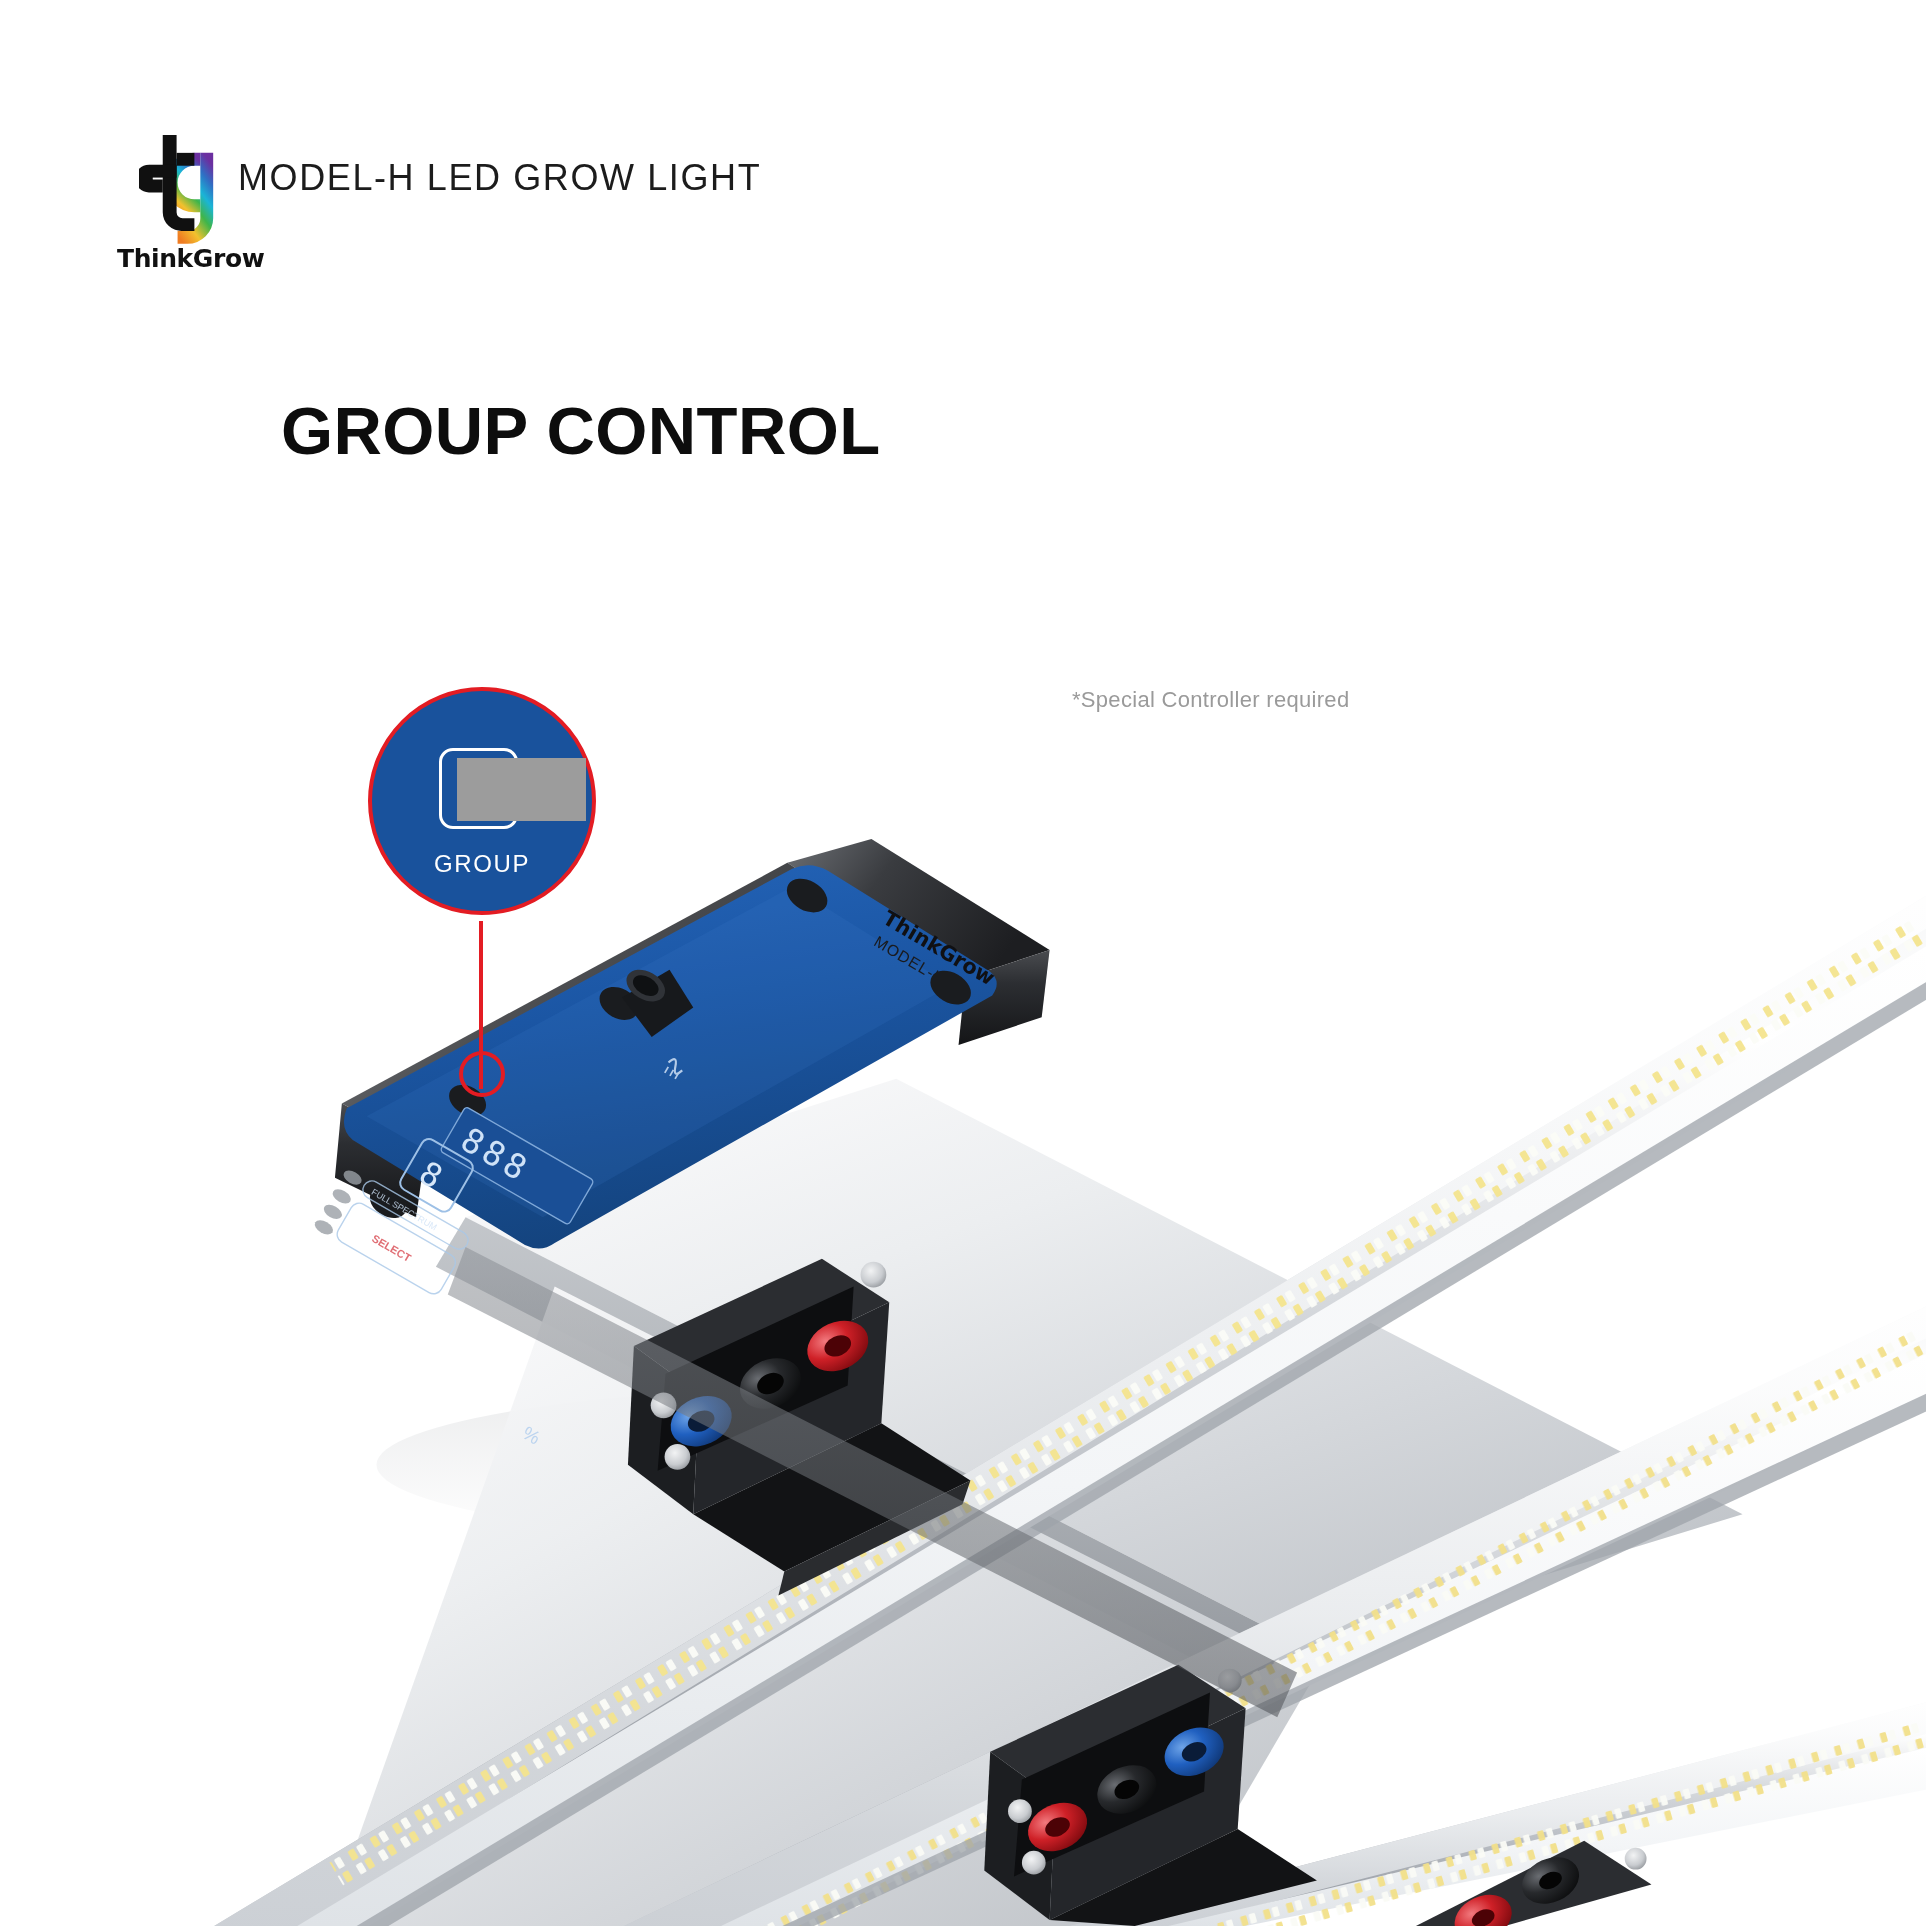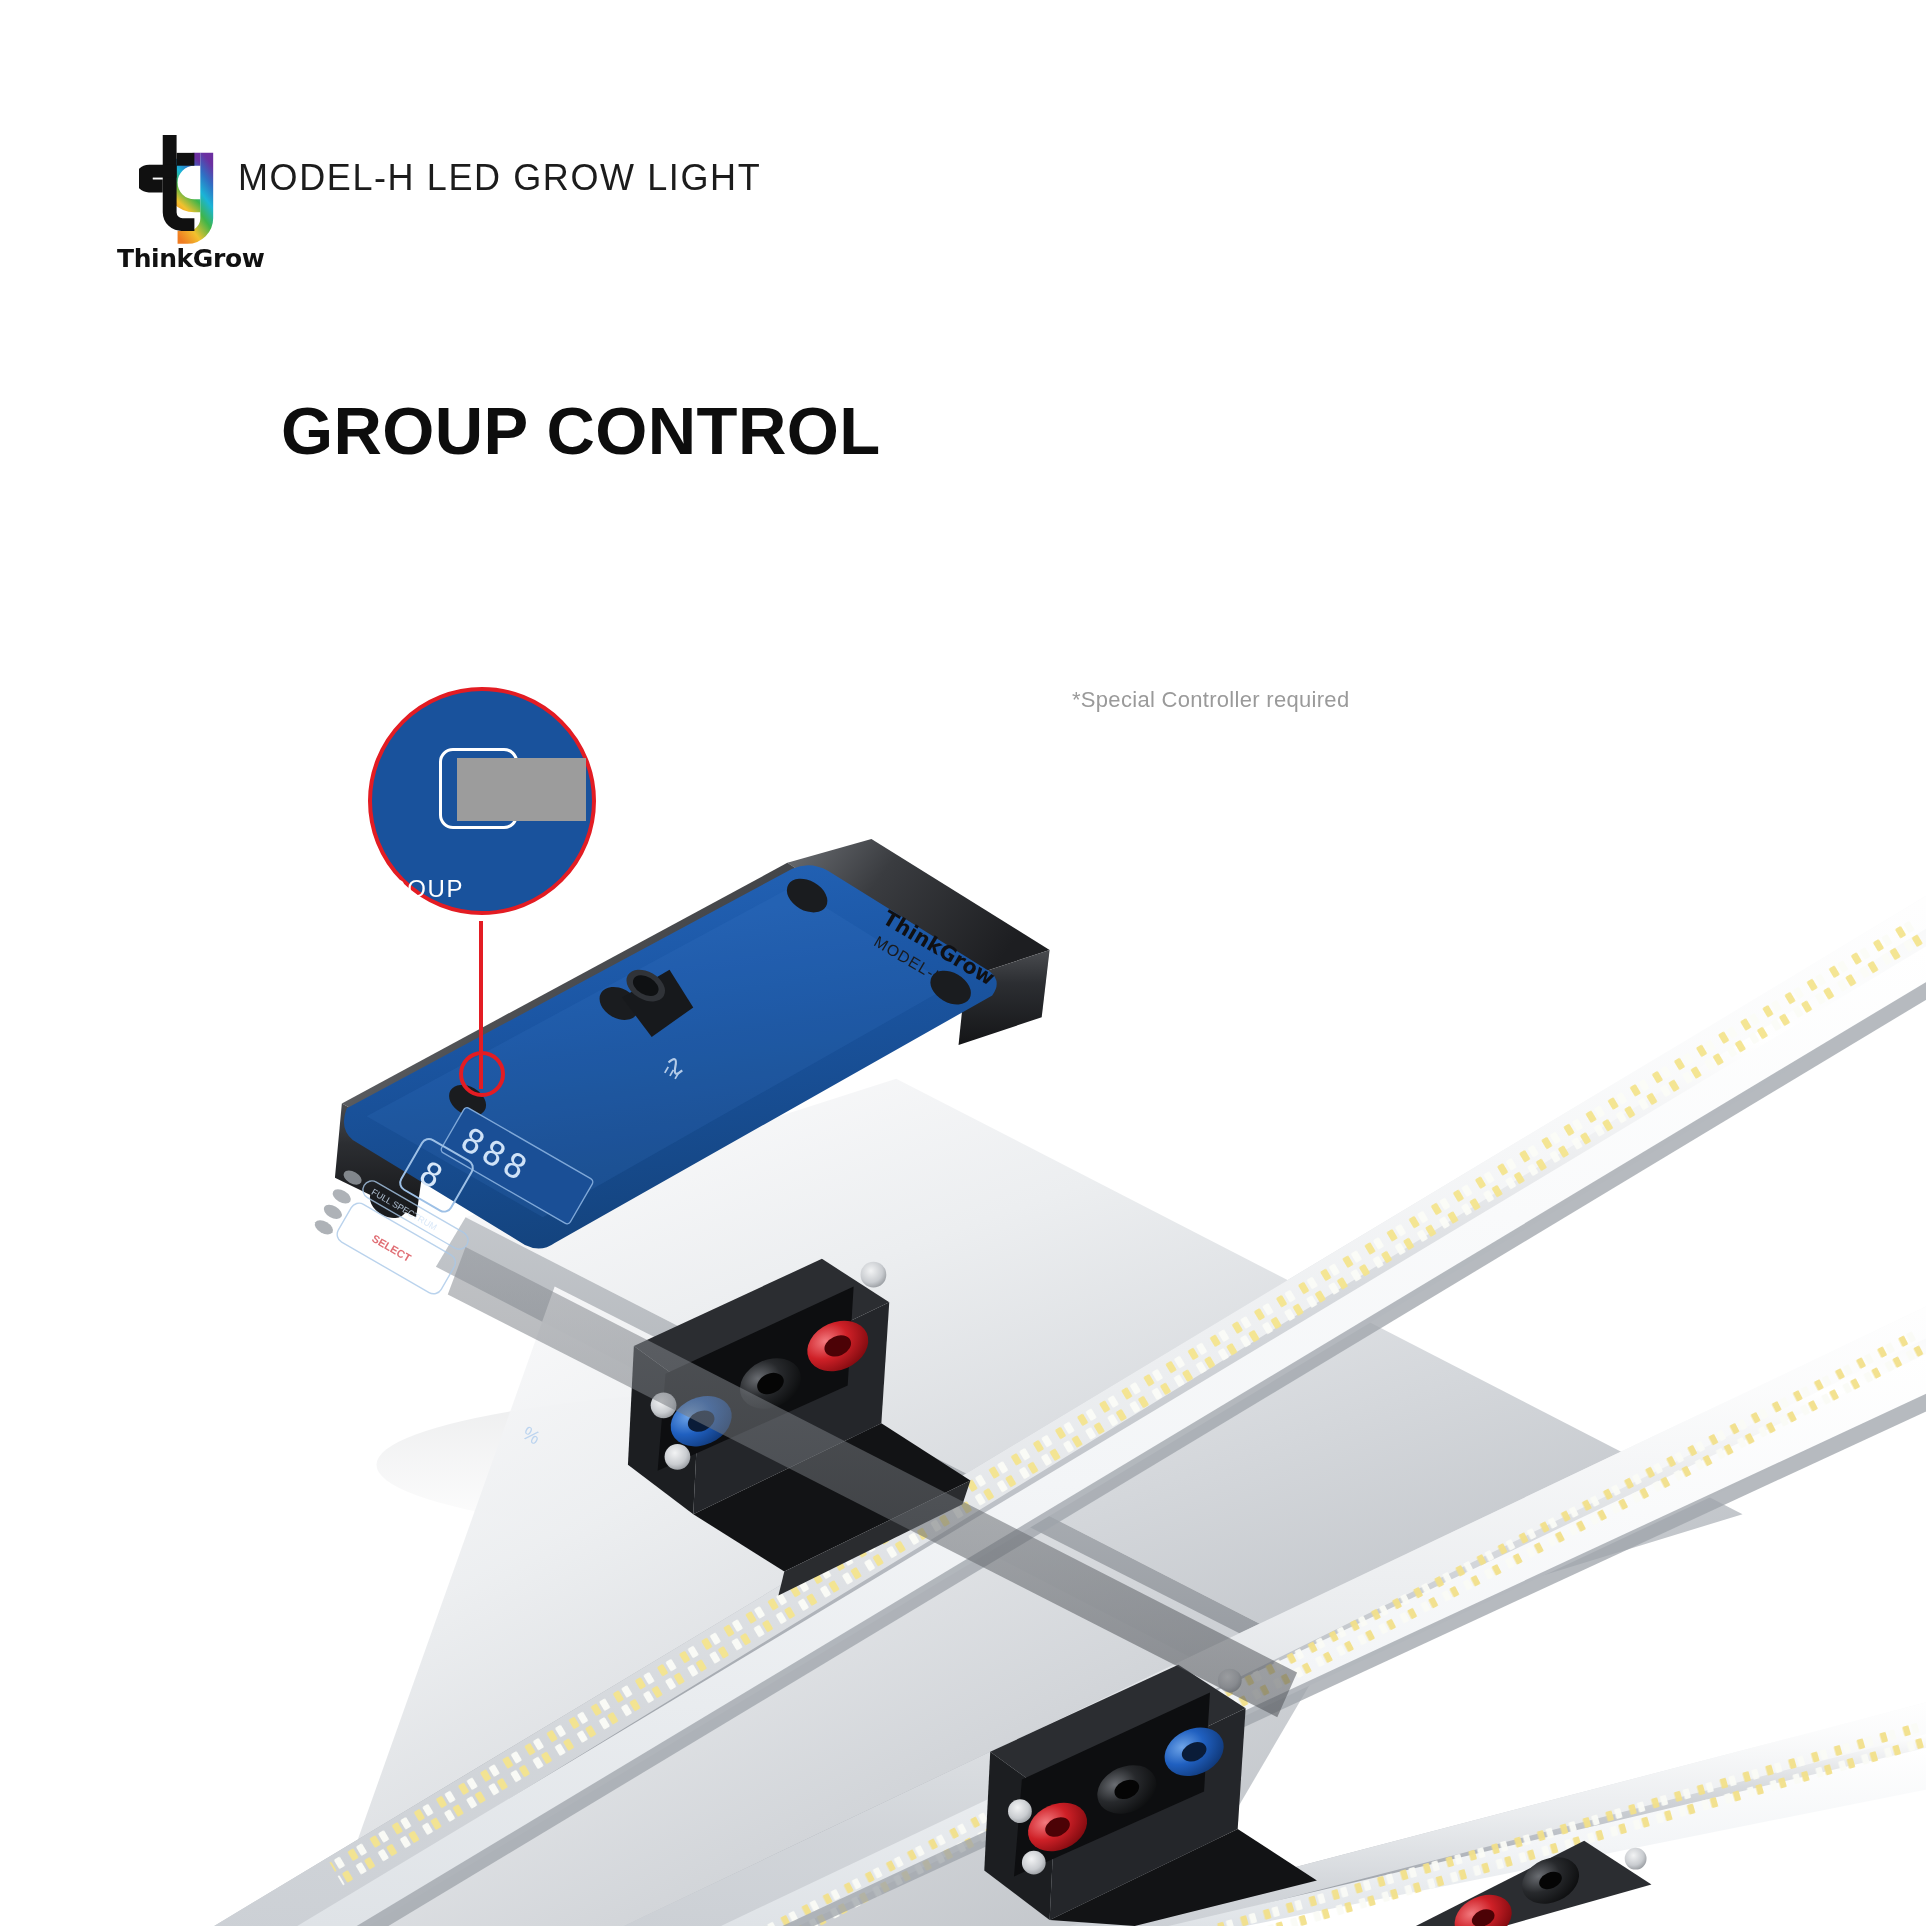--- a/index.html
+++ b/index.html
@@ -34,22 +34,22 @@
     letter-spacing:0.3px;white-space:nowrap;}
 
   
   .callout{position:absolute;left:368px;top:687px;width:236px;height:236px;}
   .callout-circle{position:absolute;left:0;top:0;width:228px;height:228px;
     border-radius:50%;background:#19529c;border:4px solid #e31c23;box-sizing:border-box;}
   .callout-screen{position:absolute;left:71px;top:61px;width:79px;height:81px;
     border:3px solid #ffffff;border-radius:14px;box-sizing:border-box;}
   .callout-lcd{position:absolute;left:89px;top:71px;width:129px;height:63px;
     background:#9c9c9c;}
-  .callout-label{position:absolute;left:0;top:163px;width:228px;text-align:left;
-    font-size:24px;color:#ffffff;letter-spacing:1.6px;margin-top:25px;}
+  .callout-label{position:absolute;left:0;top:163px;width:228px;text-align:center;
+    font-size:24px;color:#ffffff;letter-spacing:1.6px;}
   .leader-line{position:absolute;left:479px;top:921px;width:4px;height:168px;
     background:#e31c23;}
   .target-ring{position:absolute;left:459px;top:1051px;width:46px;height:46px;
     border:4px solid #e31c23;border-radius:50%;box-sizing:border-box;}
 
   
   .photo{position:absolute;left:0;top:752px;width:1927px;height:1174px;overflow:hidden;}
 </style>
 </head>
 <body>

